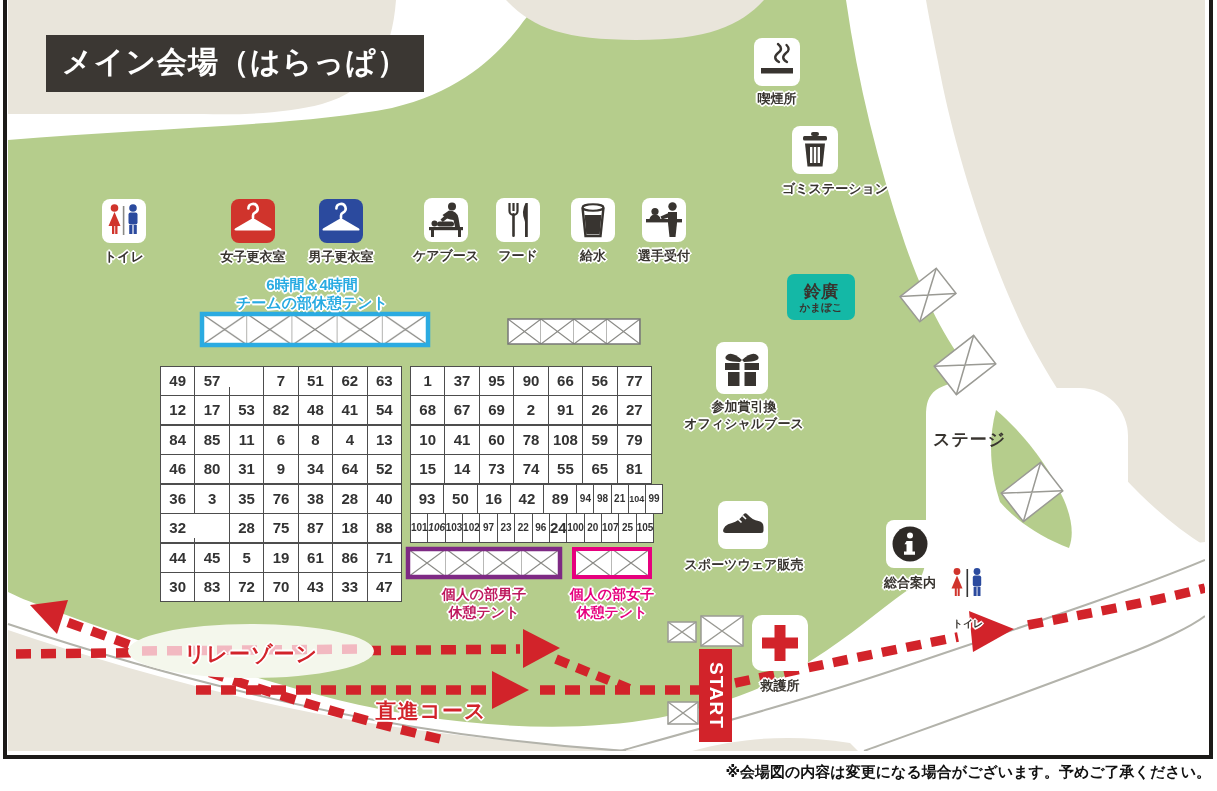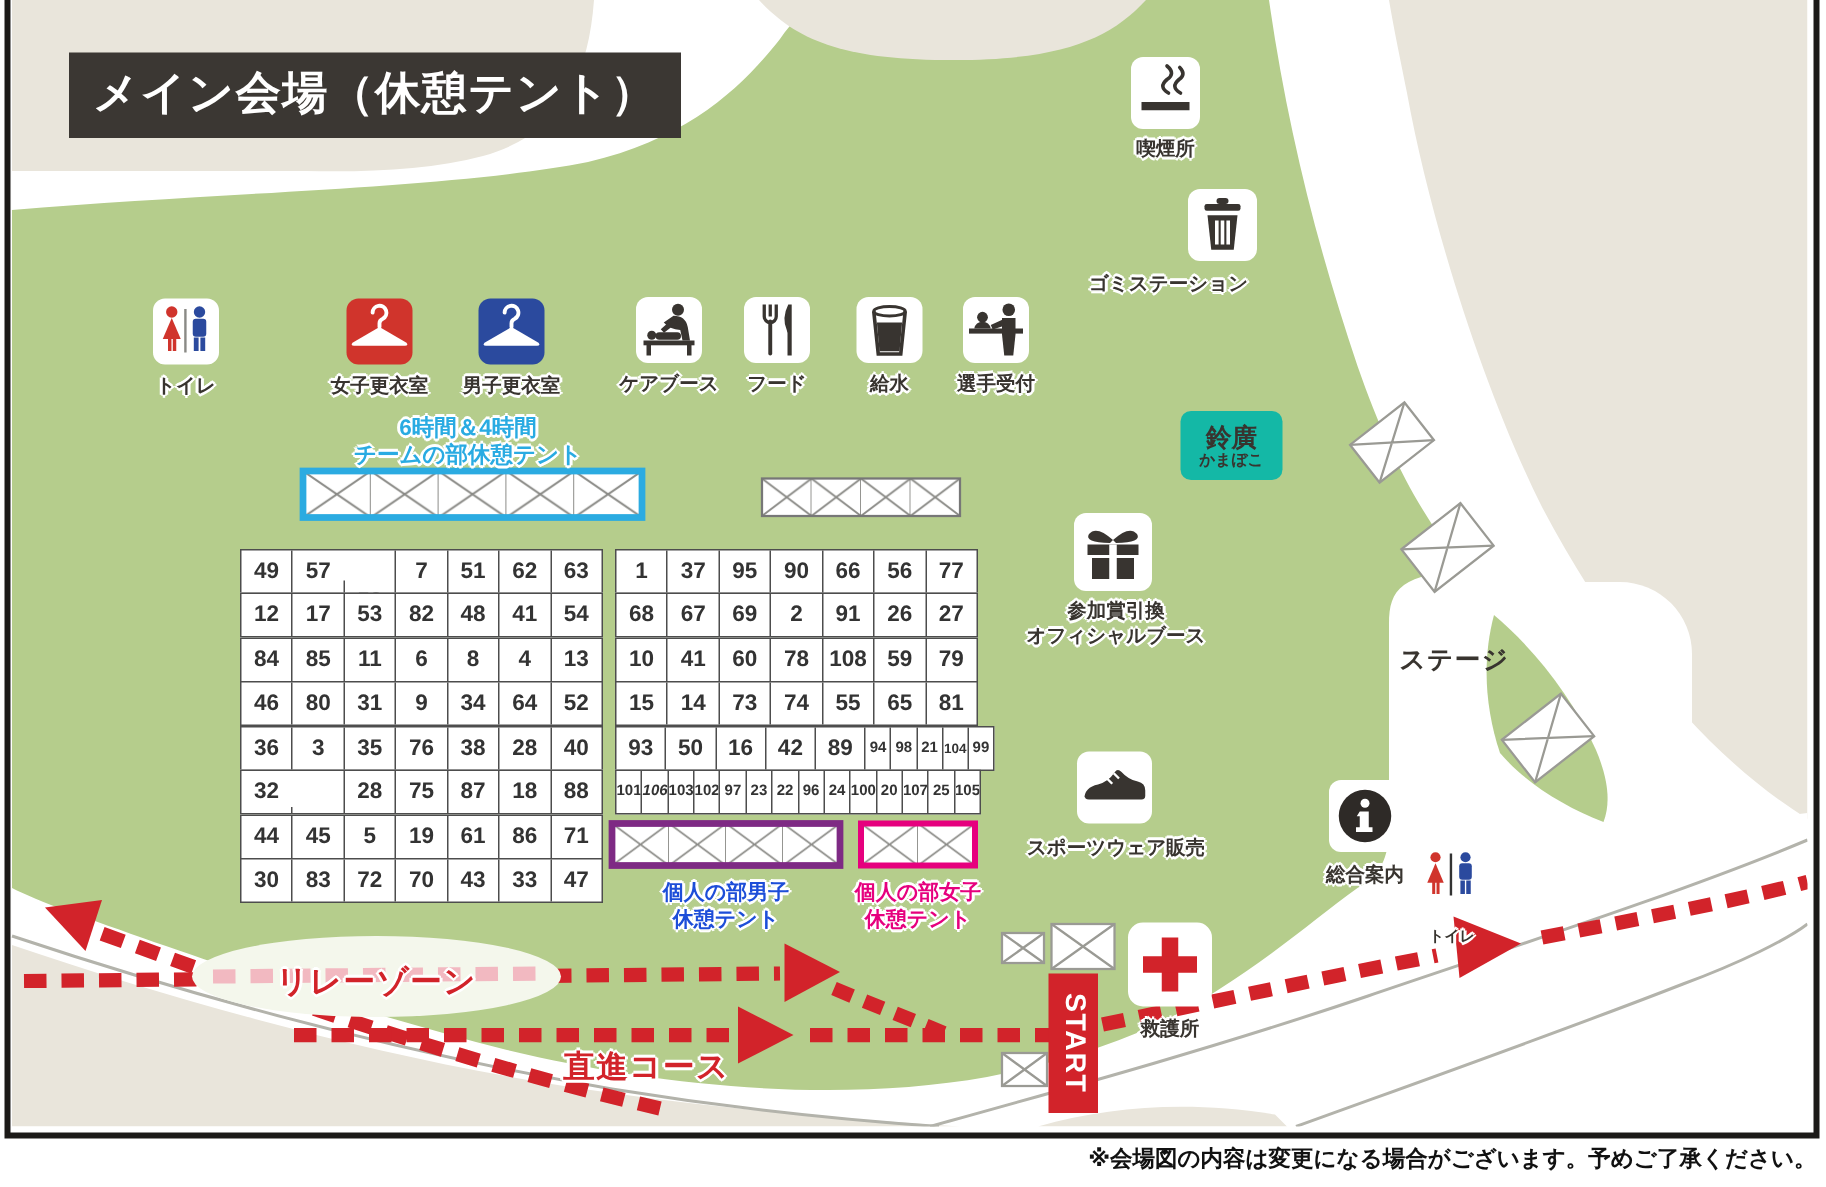--- a/index.html
+++ b/index.html
@@ -9,21 +9,21 @@
   .frame{position:absolute;left:3px;top:-4px;width:1202px;height:755px;border:4px solid #1c1a18;
     z-index:6;pointer-events:none;}
   .abs{position:absolute;}
   .box{position:absolute;background:#fff;border-radius:8px;display:flex;align-items:center;
     justify-content:center;z-index:2;}
   .lbl{position:absolute;transform:translateX(-50%);font-weight:bold;color:#38342f;font-size:13px;
     white-space:nowrap;z-index:3;
     text-shadow:-2px 0 0 #fff,2px 0 0 #fff,0 -2px 0 #fff,0 2px 0 #fff,-1px -1px 0 #fff,1px -1px 0 #fff,-1px 1px 0 #fff,1px 1px 0 #fff;}
   .lbl.small{font-size:10px;}
   .t-cyan{color:#29abe2;font-size:15px;}
-  .t-purple{color:#1d4ed8;font-size:14px;}
+  .t-purple{color:#be185d;font-size:14px;}
   .t-pink{color:#e6007e;font-size:14px;}
   .t-red{color:#d2232a;font-size:21px;letter-spacing:1px;}
   .title-box{position:absolute;left:46px;top:35px;background:#3b3733;color:#fff;font-weight:bold;
     font-size:30px;padding:7px 16px 9px 16px;z-index:4;letter-spacing:1px;}
   .plaza-box{position:absolute;left:936px;top:684px;width:156px;height:45px;background:#3b3733;
     color:#fff;font-weight:bold;font-size:26px;display:flex;align-items:center;justify-content:center;
     z-index:4;letter-spacing:2px;}
   .stage-lbl{position:absolute;left:933px;top:428px;font-weight:bold;font-size:17px;color:#38342f;
     z-index:3;letter-spacing:1px;}
   .start-banner{position:absolute;left:699px;top:649px;width:33px;height:93px;background:#d2232a;
@@ -148,21 +148,21 @@
             <path d="M701 616 L743 646 M701 646 L743 616" fill="none"></path>
           </g>
       <g>
         <rect x="668" y="702" width="30" height="22"></rect>
             <path d="M668 702 L698 724 M668 724 L698 702" fill="none"></path>
           </g>
     </g>
   </g>
 </svg>
 
-<div class="title-box">メイン会場（休憩テント）</div>
+<div class="title-box">メイン会場（はらっぱ）</div>
 <div class="footnote">※会場図の内容は変更になる場合がございます。予めご了承ください。</div>
 <div class="stage-lbl">ステージ</div>
 
 <div class="box" style="left:102px;top:199px;width:44px;height:44px">
   <svg width="44" height="44" viewBox="0 0 44 44">
     <circle cx="12.5" cy="9" r="3.8" fill="#d0342c"></circle>
         <path d="M12.5 13 L6.5 27 H18.5 Z" fill="#d0342c"></path>
     <rect x="10" y="26" width="2.3" height="9" fill="#d0342c"></rect>
         <rect x="13.2" y="26" width="2.3" height="9" fill="#d0342c"></rect>
     <rect x="20.8" y="7" width="1.6" height="29" fill="#8a8a86"></rect>
@@ -247,21 +247,21 @@
 <div class="box" style="left:792px;top:126px;width:46px;height:48px">
   <svg width="46" height="48" viewBox="0 0 46 48">
     <rect x="19" y="6" width="8" height="4" rx="2" fill="#383430"></rect>
     <rect x="11" y="10" width="24" height="4.5" rx="1.5" fill="#383430"></rect>
     <path d="M13 17.5 h20 l-2.5 23 h-15 Z" fill="#383430"></path>
     <rect x="18" y="21" width="2.4" height="16" fill="#fff"></rect>
     <rect x="21.8" y="21" width="2.4" height="16" fill="#fff"></rect>
     <rect x="25.6" y="21" width="2.4" height="16" fill="#fff"></rect>
   </svg>
 </div>
-<div class="lbl" style="left:779px;top:180px">ゴミステーション</div>
+<div class="lbl" style="left:835px;top:180px">ゴミステーション</div>
 
 <div class="suzu-box">
   <div class="suzu1">鈴廣</div>
   <div class="suzu2">かまぼこ</div>
 </div>
 
 <div class="box" style="left:716px;top:342px;width:52px;height:52px">
   <svg width="52" height="52" viewBox="0 0 52 52">
     <path d="M26 18 q-11 -10 -16 -4 q-3.5 5.5 14 6 z" fill="#383430"></path>
     <path d="M26 18 q11 -10 16 -4 q3.5 5.5 -14 6 z" fill="#383430"></path>
@@ -461,21 +461,21 @@
       </div>
       <div class="grid-row" style="width: 242px;">
         <div class="grid-cell" style="flex-grow: 1; font-size: 10px;">101</div>
         <div class="grid-cell" style="flex-grow: 1; font-size: 10px; font-style: italic;">106</div>
         <div class="grid-cell" style="flex-grow: 1; font-size: 10px;">103</div>
         <div class="grid-cell" style="flex-grow: 1; font-size: 10px;">102</div>
         <div class="grid-cell" style="flex-grow: 1; font-size: 10px;">97</div>
         <div class="grid-cell" style="flex-grow: 1; font-size: 10px;">23</div>
         <div class="grid-cell" style="flex-grow: 1; font-size: 10px;">22</div>
         <div class="grid-cell" style="flex-grow: 1; font-size: 10px;">96</div>
-        <div class="grid-cell" style="flex-grow: 1; font-size: 10px;">24</div>
+        <div class="grid-cell" style="flex-grow: 1; font-size: 15px;">24</div>
         <div class="grid-cell" style="flex-grow: 1; font-size: 10px;">100</div>
         <div class="grid-cell" style="flex-grow: 1; font-size: 10px;">20</div>
         <div class="grid-cell" style="flex-grow: 1; font-size: 10px;">107</div>
         <div class="grid-cell" style="flex-grow: 1; font-size: 10px;">25</div>
         <div class="grid-cell" style="flex-grow: 1; font-size: 10px;">105</div>
       </div>
     </div>
 
 <div class="frame"></div>
 </div>

